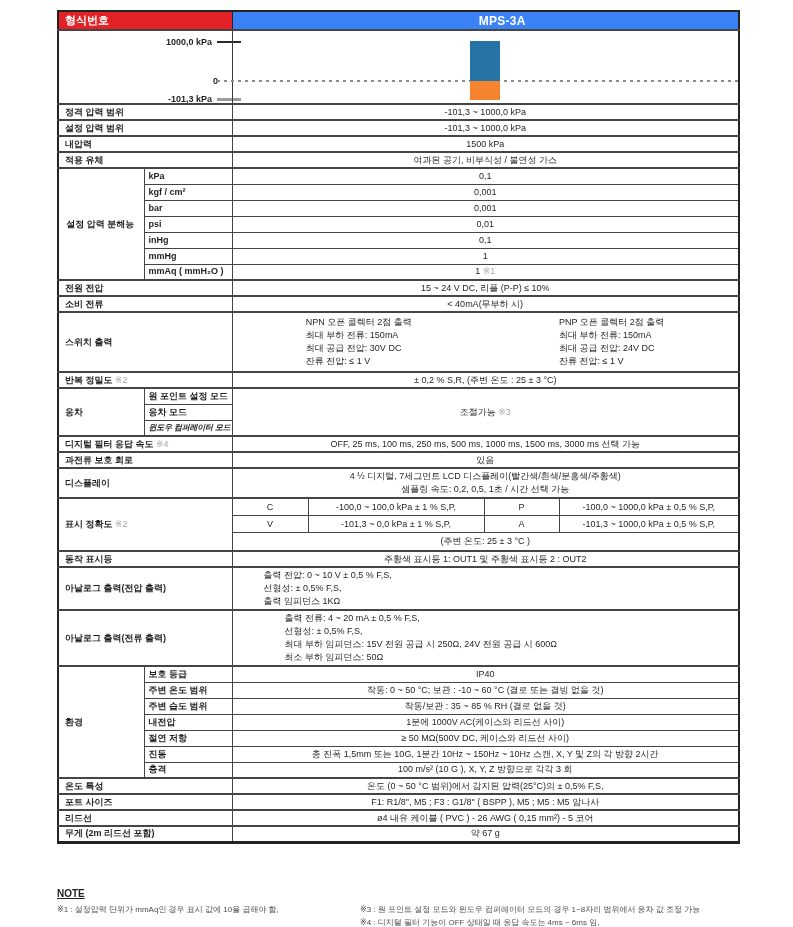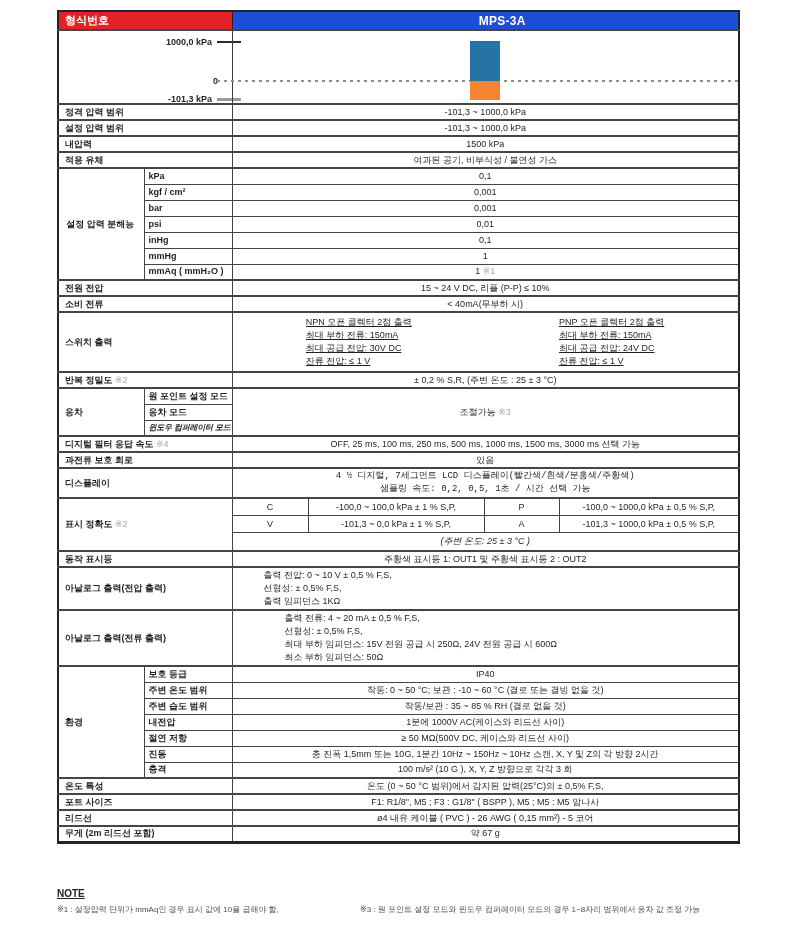--- a/index.html
+++ b/index.html
@@ -40,41 +40,41 @@
   .ch-zero { position:absolute; left:158px; right:0; top:49px; height:2px;
              background:repeating-linear-gradient(90deg,#8c8c8c 0 3px,transparent 3px 7px); }
   .ch-tick-top { position:absolute; left:158px; top:10px; width:24px; height:2px; background:#2b2b2b; }
   .ch-tick-bot { position:absolute; left:158px; top:67px; width:24px; height:3px; background:#9b9b9b; }
   .ch-lbl { position:absolute; left:0; width:153px; text-align:right; font-weight:bold; font-size:9px; line-height:10px; }
   .ch-lbl.l1 { top:6px; } .ch-lbl.l0 { top:45px; width:159px; } .ch-lbl.ln { top:63px; }
   .ch-bar-pos { position:absolute; left:411px; top:10px; width:30px; height:40px; }
   .ch-bar-neg { position:absolute; left:411px; top:50px; width:30px; height:19px; }
 
   
-  td.switch { height:58px; padding:3px 0;text-decoration:underline; }
+  td.switch { height:58px; padding:3px 0; }
   .halves { display:flex; width:100%; }
   .half { flex:1; display:flex; justify-content:center; }
   .blk { text-align:left; line-height:13px; }
 
   
-  td.twolines { height:29px;font-family:Liberation Mono, monospace; }
+  td.twolines { height:29px; }
   .cline { line-height:13px; }
 
   
   td.analogv { height:41px; }
   td.analogi { height:55px;padding-left:25px; }
   .leftblk { text-align:left; padding-left:27px; line-height:13px; }
 
   
   td.accwrap { padding:0; }
   .acc { display:grid; grid-template-columns:76px 176px 75px 1fr; }
   .acc>div { height:17px; display:flex; align-items:center; justify-content:center;
              border-bottom:1px solid #454545; border-right:1px solid #454545; }
   .acc>div.last { border-right:none; }
-  .acc>div.note { grid-column:1/5; border-bottom:none; border-right:none;font-style:italic; }
+  .acc>div.note { grid-column:1/5; border-bottom:none; border-right:none; }
 
   
   .notes { position:absolute; left:57px; top:888px; width:681px; }
   .notes-title { font-size:10px; font-weight:bold; text-decoration:underline; color:#232323; }
   .note-cols { display:flex; margin-top:5px; }
   .ncol { font-size:8px; color:#4d4d4d; line-height:11px; }
   .ncol.left { width:303px; flex:none; }
   .ncol p { margin:0 1px 2px 0; }
 </style>
 </head>
@@ -84,21 +84,21 @@
   <table class="spec">
     <colgroup>
         <col class="c1">
         <col class="c2">
         <col class="c3">
       </colgroup>
 
     <tbody>
         <tr class="hdr">
       <th class="hlab" colspan="2" style="background-color: rgb(227, 34, 39);">형식번호</th>
-      <th class="hval" style="background-color: #1d4ed8; padding-left: 34px;">MPS-3A</th>
+      <th class="hval" style="background-color: #3b82f6; padding-left: 34px;">MPS-3A</th>
     </tr>
 
     <tr>
       <td class="chart" colspan="3">
         <div class="ch-lbl l1">1000,0 kPa</div>
         <div class="ch-lbl l0">0</div>
         <div class="ch-lbl ln">-101,3 kPa</div>
         <div class="ch-tick-top"></div>
         <div class="ch-tick-bot"></div>
         <div class="ch-divider"></div>
@@ -333,15 +333,16 @@
 </div>
 
 <div class="notes">
   <div class="notes-title">NOTE</div>
   <div class="note-cols">
     <div class="ncol left">
       <p>※1 : 설정압력 단위가 mmAq인 경우 표시 값에 10을 곱해야 함,</p>
     </div>
     <div class="ncol">
       <p>※3 : 원 포인트 설정 모드와 윈도우 컴퍼레이터 모드의 경우 1~8자리 범위에서 응차 값 조정 가능</p>
+      <p>※4 : 디지털 필터 기능이 OFF 상태일 때 응답 속도는 4ms ~ 6ms 임,</p>
     </div>
   </div>
 </div>
 
 </body></html>

